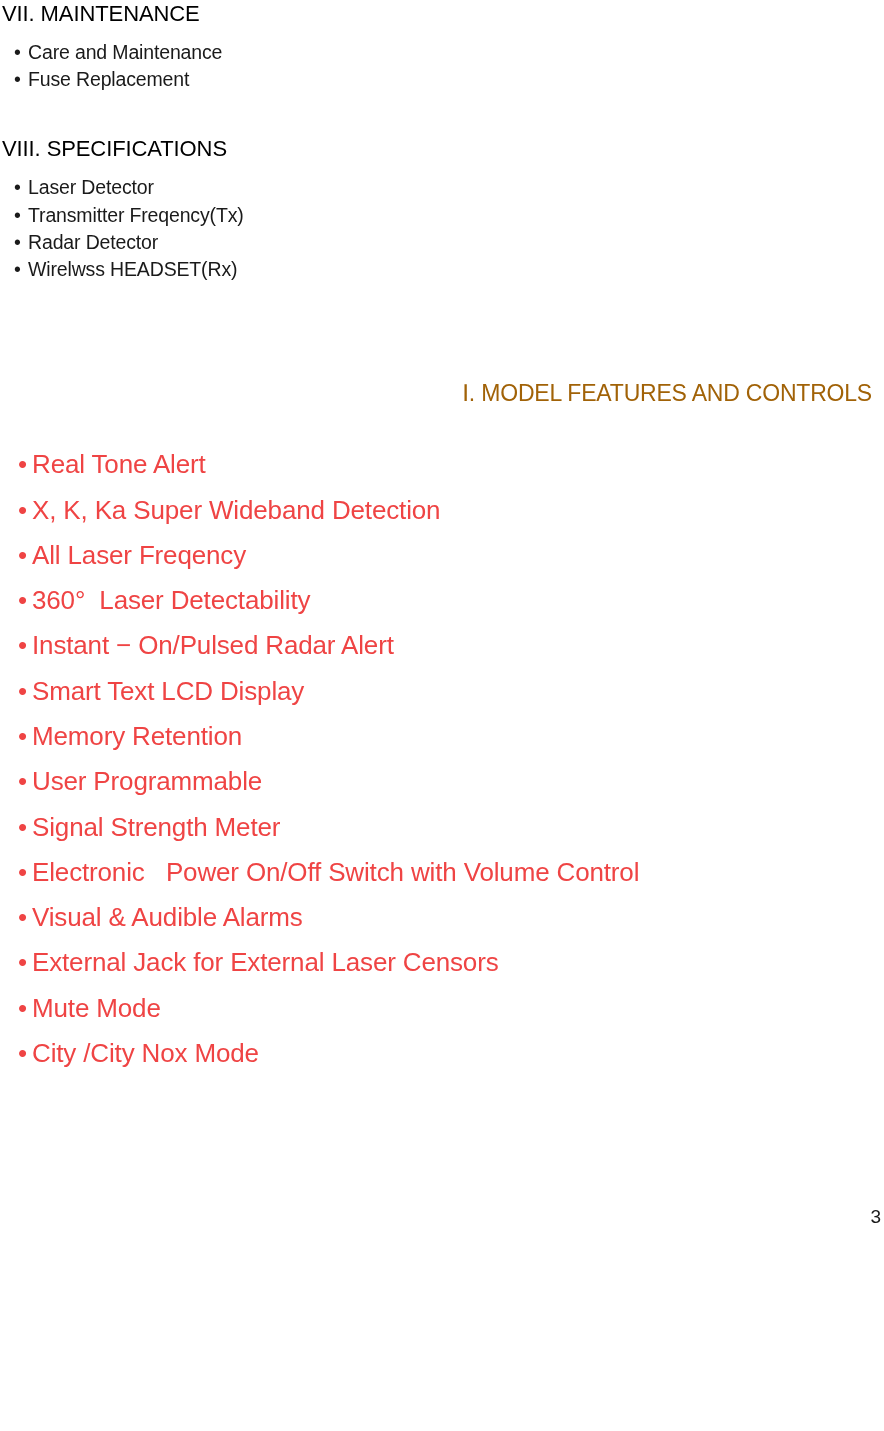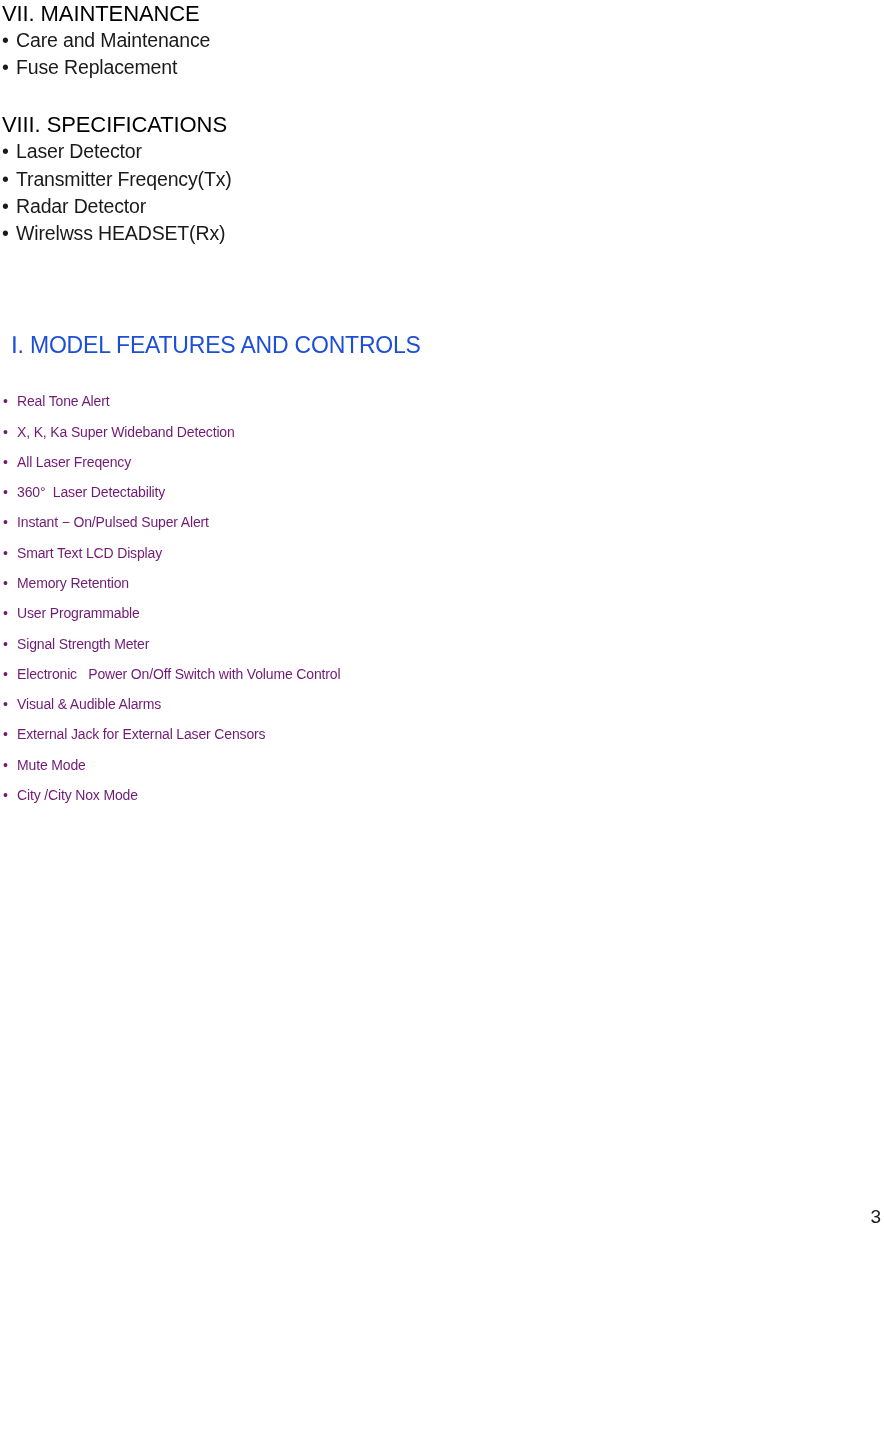--- a/index.html
+++ b/index.html
@@ -37,21 +37,21 @@
     line-height: 27px;
     font-weight: 400;
     letter-spacing: -0.1px;
     color: #000000;
     white-space: pre;
     margin: 0;
   }
 
   .toc-list {
     list-style: none;
-    margin: 0;
+    margin: 12px;
     padding: 0;
   }
 
   .toc-item {
     font-size: 19.5px;
     line-height: 27.2px;
     color: #1a1a1a;
     white-space: pre;
     letter-spacing: -0.15px;
     margin: 0;
@@ -66,40 +66,41 @@
   
   .gap-between-toc-blocks { height: 30px; }
   .gap-before-main-heading { height: 83px; }
   .gap-after-main-heading { height: 26px; }
 
   
   .main-heading {
     font-size: 23px;
     line-height: 30px;
     font-weight: 400;
-    color: #1d4ed8;
+    color: #a16207;
     letter-spacing: -0.2px;
     white-space: pre;
     margin: 0 0 0 9px;
+    text-align: right;
   }
 
   
   .feat-list {
     list-style: none;
     margin: 0;
     padding: 0;
   }
 
   .feat-item {
-    font-size: 14px;
+    font-size: 26px;
     line-height: 29.3px;
-    color: #701a75;
+    color: #ef4444;
     white-space: pre;
     letter-spacing: -0.15px;
-    margin: 1px;
+    margin: 16px;
   }
 
   
   .page-number {
     position: absolute;
     right: 3px;
     bottom: 3px;
     font-size: 19px;
     line-height: 22px;
     color: #1a1a1a;
@@ -136,21 +137,21 @@
 
     <div class="main-heading">Ⅰ. MODEL FEATURES AND CONTROLS</div>
 
     <div class="gap-after-main-heading"></div>
 
     <ul class="feat-list">
       <li class="feat-item"><span class="bullet">•</span><span>Real Tone Alert</span></li>
       <li class="feat-item"><span class="bullet">•</span><span>X, K, Ka Super Wideband Detection</span></li>
       <li class="feat-item"><span class="bullet">•</span><span>All Laser Freqency</span></li>
       <li class="feat-item"><span class="bullet">•</span><span>360°  Laser Detectability</span></li>
-      <li class="feat-item"><span class="bullet">•</span><span>Instant − On/Pulsed Super Alert</span></li>
+      <li class="feat-item"><span class="bullet">•</span><span>Instant − On/Pulsed Radar Alert</span></li>
       <li class="feat-item"><span class="bullet">•</span><span>Smart Text LCD Display</span></li>
       <li class="feat-item"><span class="bullet">•</span><span>Memory Retention</span></li>
       <li class="feat-item"><span class="bullet">•</span><span>User Programmable</span></li>
       <li class="feat-item"><span class="bullet">•</span><span>Signal Strength Meter</span></li>
       <li class="feat-item"><span class="bullet">•</span><span>Electronic   Power On/Off Switch with Volume Control</span></li>
       <li class="feat-item"><span class="bullet">•</span><span>Visual &amp; Audible Alarms</span></li>
       <li class="feat-item"><span class="bullet">•</span><span>External Jack for External Laser Censors</span></li>
       <li class="feat-item"><span class="bullet">•</span><span>Mute Mode</span></li>
       <li class="feat-item"><span class="bullet">•</span><span>City /City Nox Mode</span></li>
     </ul>

